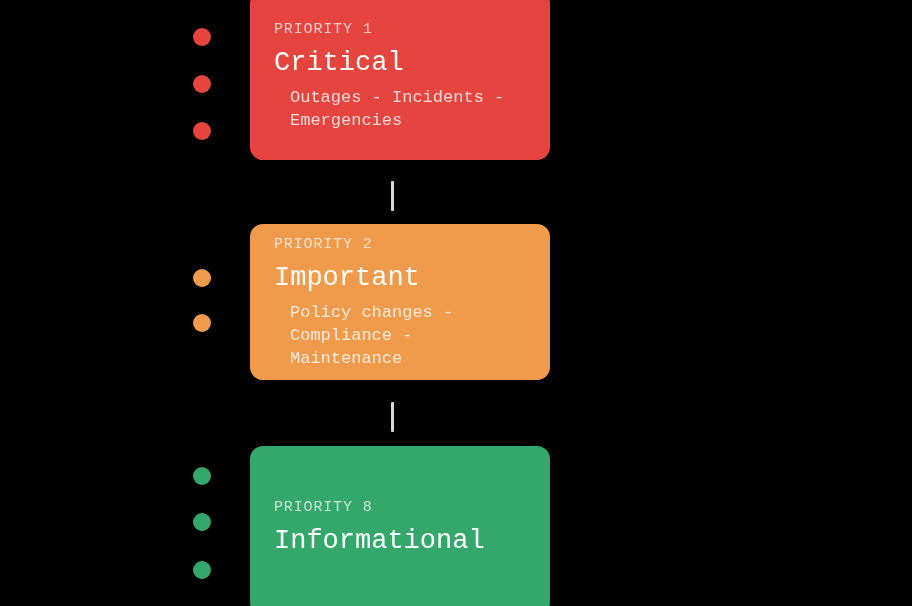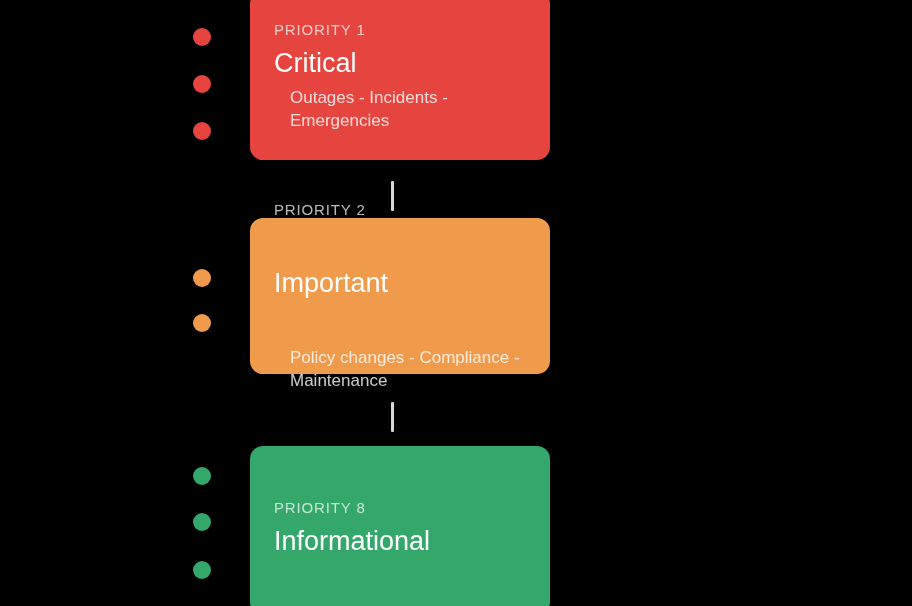--- a/index.html
+++ b/index.html
@@ -66,28 +66,28 @@
   }
   .card-desc {
     font-size: 17px;
     color: rgba(255,255,255,0.80);
     line-height: 23px;
     margin-left: 16px;
   }
 
   
   #card-1 { top: -9px;  height: 169px; }
-  #card-2 { top: 218px; height: 156px; gap: 40px; }
+  #card-2 { top: 224px; height: 156px; }
   
   #card-3 { top: 446px; height: 169px; }
 </style>
 </head>
 <body style="background: rgb(0, 0, 0);">
 
-<div class="stage" style="background: rgb(0, 0, 0);">
+<div class="stage" style="background: rgb(0, 0, 0); font-family: Liberation Mono, monospace;">
 
   <div class="dot" style="left: 193px; top: 28px; background: rgb(230, 69, 63);"></div>
   <div class="dot" style="left: 193px; top: 75px; background: rgb(230, 69, 63);"></div>
   <div class="dot" style="left: 193px; top: 122px; background: rgb(230, 69, 63);"></div>
 
   <div class="dot" style="left: 193px; top: 269px; background: rgb(240, 154, 76);"></div>
   <div class="dot" style="left: 193px; top: 314px; background: rgb(240, 154, 76);"></div>
 
   <div class="dot" style="left: 193px; top: 467px; background: rgb(52, 168, 107);"></div>
   <div class="dot" style="left: 193px; top: 513px; background: rgb(52, 168, 107);"></div>

